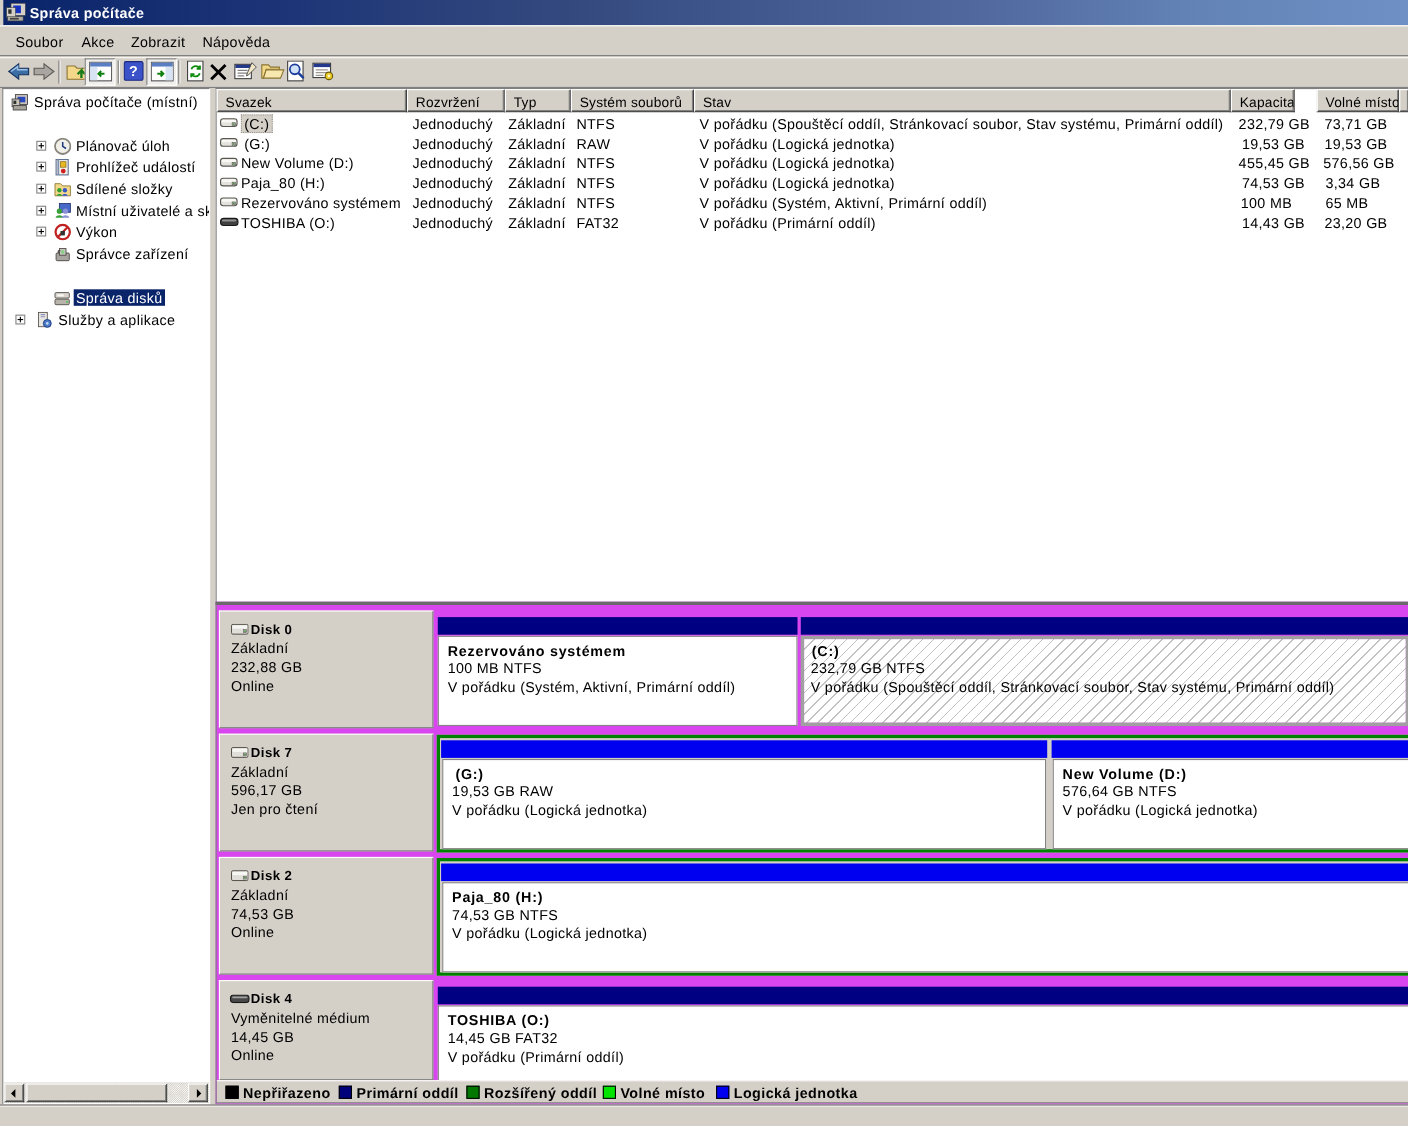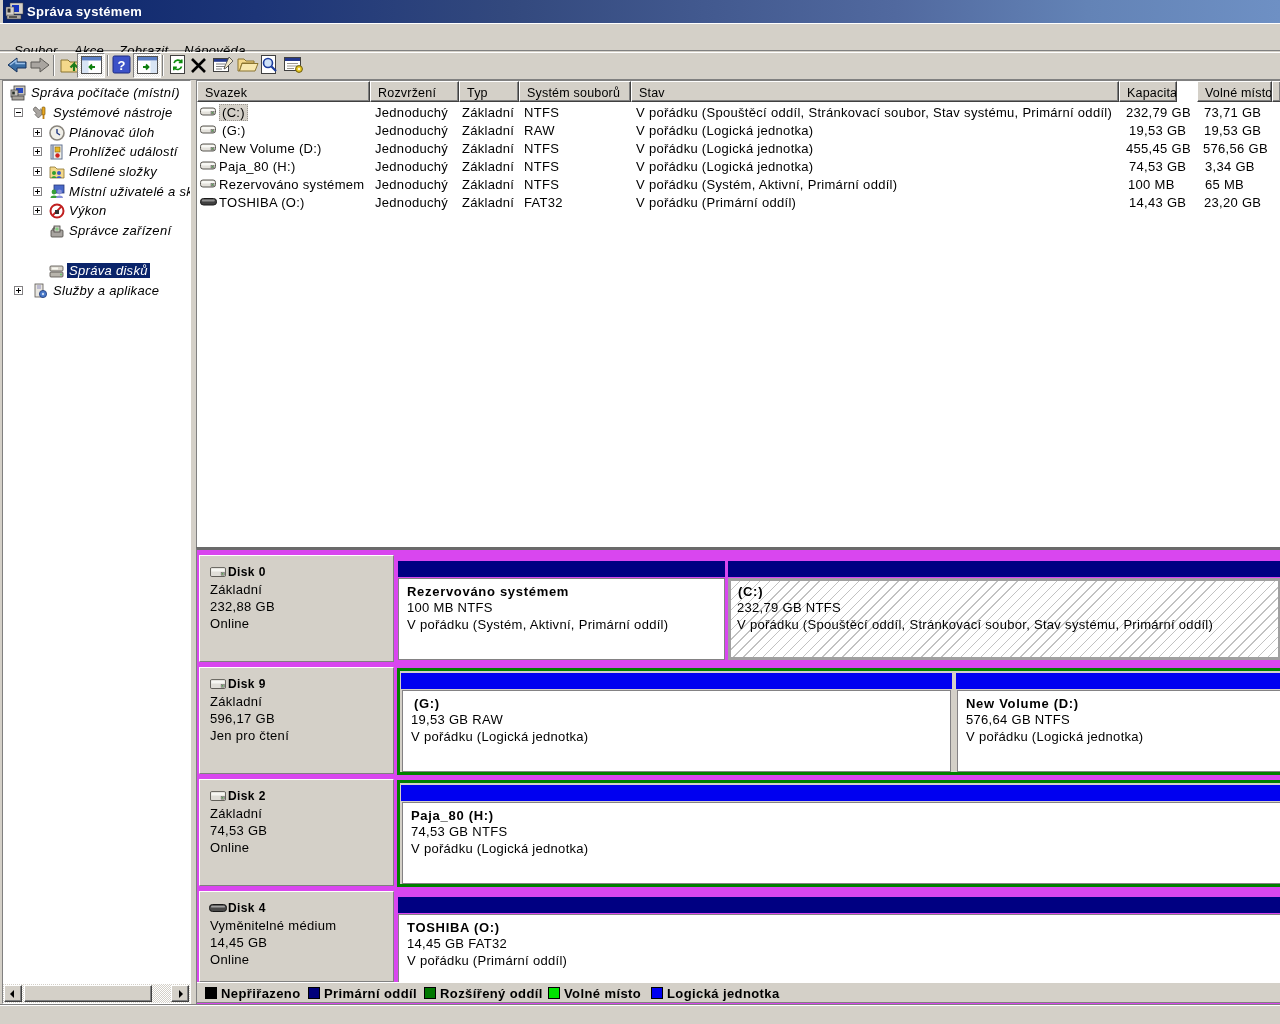--- a/index.html
+++ b/index.html
@@ -10,39 +10,39 @@
 
 
 #titlebar { position:absolute; left:0; top:0; width:1280px; height:23px;
   background:linear-gradient(90deg,#0a246a 0%,#1d3577 20%,#33497e 40%,#42598f 55%,#51699f 70%,#6383b6 85%,#6e90c4 100%); }
 #titlebar .txt { position:absolute; left:27px; top:4px; color:#fff; font-weight:bold; font-size:13px; letter-spacing:0.3px; }
 #leftedge { position:absolute; left:0; top:0; width:3px; height:23px; background:#d4d0c8; }
 
 
 #menubar { position:absolute; left:0; top:23px; width:1280px; height:28px; background:#d4d0c8;
   border-top:1px solid #fff; border-bottom:1px solid #808080; }
-#menubar span { position:absolute; top:19px;font-style:italic; }
+#menubar span { position:absolute; top:7px; }
 
 
 #toolbar { position:absolute; left:0; top:52px; width:1280px; height:28px; background:#d4d0c8;
   border-bottom:1px solid #808080; box-shadow:0 1px 0 #fff inset; }
 .tsep { position:absolute; top:3px; width:2px; height:21px;
   border-left:1px solid #808080; border-right:1px solid #fff; }
 .tico { position:absolute; top:3px; }
 .pressed { position:absolute; top:1px; width:28px; height:25px;
   border:1px solid; border-color:#808080 #fff #fff #808080;
   background-color:#e9e7e3;
   background-image:linear-gradient(45deg,#fff 25%,transparent 25%,transparent 75%,#fff 75%),
                    linear-gradient(45deg,#fff 25%,transparent 25%,transparent 75%,#fff 75%);
   background-size:2px 2px; background-position:0 0,1px 1px; }
 
 
 #treepanel { position:absolute; left:2px; top:80px; width:189px; height:924px;
   border:1px solid; border-color:#808080 #fff #fff #808080; background:#fff; overflow:hidden; }
-.trow { position:absolute; left:0; height:20px; width:300px;font-style:italic; }
+.trow { position:absolute; left:0; height:20px; width:300px; }
 .trow .lbl { position:absolute; top:2px; white-space:nowrap; }
 .pm { position:absolute; width:9px; height:9px; border:1px solid #848284; background:#fff; top:5px; }
 .pm:before { content:""; position:absolute; left:1px; top:3px; width:5px; height:1px; background:#000; }
 .pm.plus:after { content:""; position:absolute; left:3px; top:1px; width:1px; height:5px; background:#000; }
 .ticon { position:absolute; top:2px; width:16px; height:16px; }
 .sel { background:#0a246a; color:#fff; padding:0 2px; }
 
 
 #hscroll { position:absolute; left:0px; bottom:0px; width:187px; height:19px; background:#d4d0c8;
   background-image:linear-gradient(45deg,#fff 25%,transparent 25%,transparent 75%,#fff 75%),
@@ -92,21 +92,21 @@
 
 <div id="titlebar">
   <svg class="abs" style="left:5px;top:2px" width="19" height="19" viewBox="0 0 19 19">
     <rect x="5" y="1" width="13" height="11" fill="#d4d0c8" stroke="#404040" stroke-width="0.5"></rect>
     <rect x="7" y="3" width="7" height="7" fill="#1533c0"></rect>
     <rect x="1" y="5" width="8" height="9" fill="#d4d0c8" stroke="#404040" stroke-width="0.5"></rect>
     <rect x="2.5" y="6.5" width="3" height="4" fill="#303030"></rect>
     <rect x="2" y="13" width="14" height="4" fill="#b0aca4" stroke="#404040" stroke-width="0.5"></rect>
     <rect x="4" y="14.2" width="8" height="1.6" fill="#404040"></rect>
   </svg>
-  <span class="txt">Správa systémem</span>
+  <span class="txt">Správa počítače</span>
 </div>
 <div id="leftedge"></div>
 
 <div id="menubar">
   <span style="left:14px">Soubor</span>
   <span style="left:74px">Akce</span>
   <span style="left:119px">Zobrazit</span>
   <span style="left:184px">Nápověda</span>
 </div>
 
@@ -192,29 +192,20 @@
 <div id="treepanel">
   <div class="trow" style="top:2px">
     <svg class="ticon" style="left:7px" viewBox="0 0 16 16">
         <rect x="4" y="1" width="11" height="9" fill="#c8c4bc" stroke="#404040" stroke-width="0.8"></rect>
         <rect x="6" y="3" width="7" height="5" fill="#2848c0"></rect>
         <rect x="1" y="5" width="7" height="7" fill="#c8c4bc" stroke="#404040" stroke-width="0.8"></rect>
         <rect x="2.2" y="6.5" width="2.6" height="3" fill="#283028"></rect>
         <rect x="2" y="11" width="12" height="4" fill="#a8a49c" stroke="#404040" stroke-width="0.8"></rect>
       </svg>
     <span class="lbl" style="left:28px">Správa počítače (místní)</span>
-  </div>
-  <div class="trow" style="top:22px">
-    <div class="pm" style="left:11px"></div>
-    <svg class="ticon" style="left:29px" viewBox="0 0 16 16">
-        <path d="M4 2 C2 2 1 4 1.6 5.4 L4.4 8.2 L3 9.6 L6.4 13 L12 7.4 L8.6 4 L7.2 5.4 L4.6 2.8 Z" fill="#a8a4a0" stroke="#585450" stroke-width="0.7"></path>
-        <rect x="10" y="2" width="3" height="8" rx="1" fill="#e8a820" stroke="#7a5810" stroke-width="0.7"></rect>
-        <rect x="10.6" y="9" width="1.8" height="5" fill="#c08010"></rect>
-      </svg>
-    <span class="lbl" style="left:50px">Systémové nástroje</span>
   </div>
   <div class="trow" style="top:42px">
     <div class="pm plus" style="left:30px"></div>
     <svg class="ticon" style="left:46px" viewBox="0 0 16 16">
         <circle cx="8" cy="8" r="7" fill="#f0efe8" stroke="#88847c" stroke-width="1.6"></circle>
         <path d="M8 4 L8 8 L11 10" stroke="#203880" stroke-width="1.4" fill="none"></path>
       </svg>
     <span class="lbl" style="left:66px">Plánovač úloh</span>
   </div>
   <div class="trow" style="top:81px">
@@ -425,21 +416,21 @@
     <div class="l" style="left:6px;top:36px">V pořádku (Spouštěcí oddíl, Stránkovací soubor, Stav systému, Primární oddíl)</div>
   </div>
 
   <div class="dlabel" style="top:117px;height:107px">
     <svg style="position:absolute;left:10px;top:11px" width="16" height="11" viewBox="0 0 18 12">
         <rect x="0.5" y="0.5" width="17" height="10" rx="1.5" fill="#e0ded8" stroke="#504e48"></rect>
         <rect x="1.5" y="1.5" width="15" height="3.4" fill="#f6f6f2"></rect>
         <rect x="12.5" y="6" width="3.6" height="3" fill="#b0aea8" stroke="#50504c" stroke-width="0.5"></rect>
         <rect x="13.4" y="6.8" width="1.6" height="1.4" fill="#40a040"></rect>
       </svg>
-    <div class="t">Disk 9</div>
+    <div class="t">Disk 7</div>
     <div class="l" style="top:26px">Základní</div>
     <div class="l" style="top:43px">596,17 GB</div>
     <div class="l" style="top:60px">Jen pro čtení</div>
   </div>
   <div class="extframe" style="left:200px;top:118px;width:890px;height:107px">
     <div class="pbar" style="left:1px;top:2px;width:551px;background:#0000f0"></div>
     <div class="pbox" style="left:2px;top:19px;width:549px;height:82px">
       <div class="t" style="left:11px">(G:)</div>
       <div class="l" style="top:21px">19,53 GB RAW</div>
       <div class="l" style="top:38px">V pořádku (Logická jednotka)</div>

